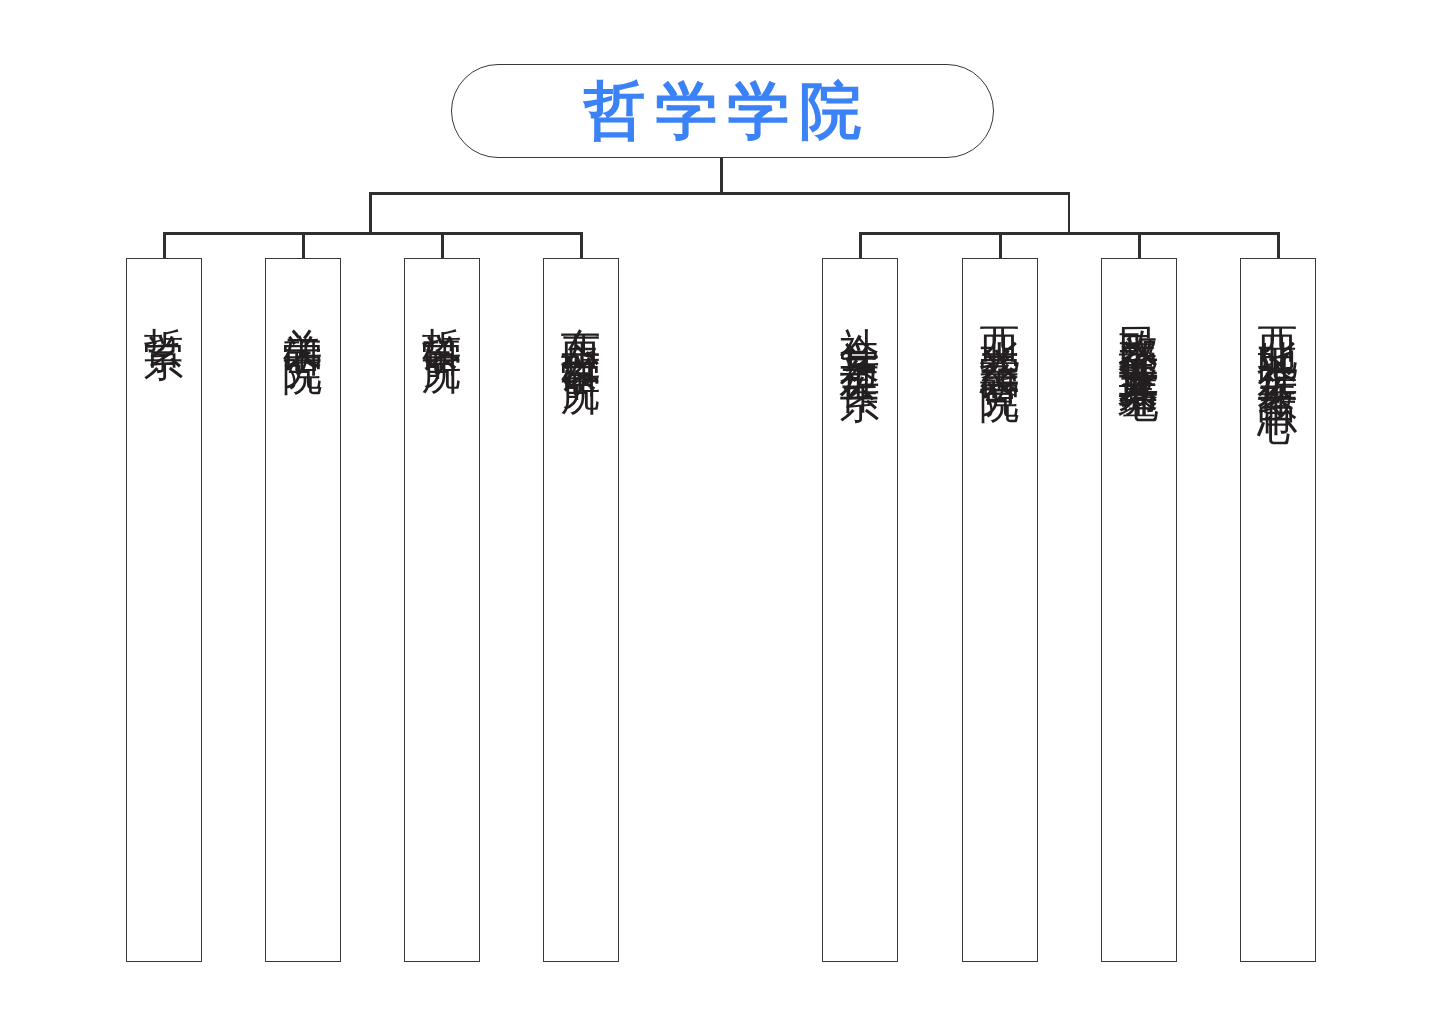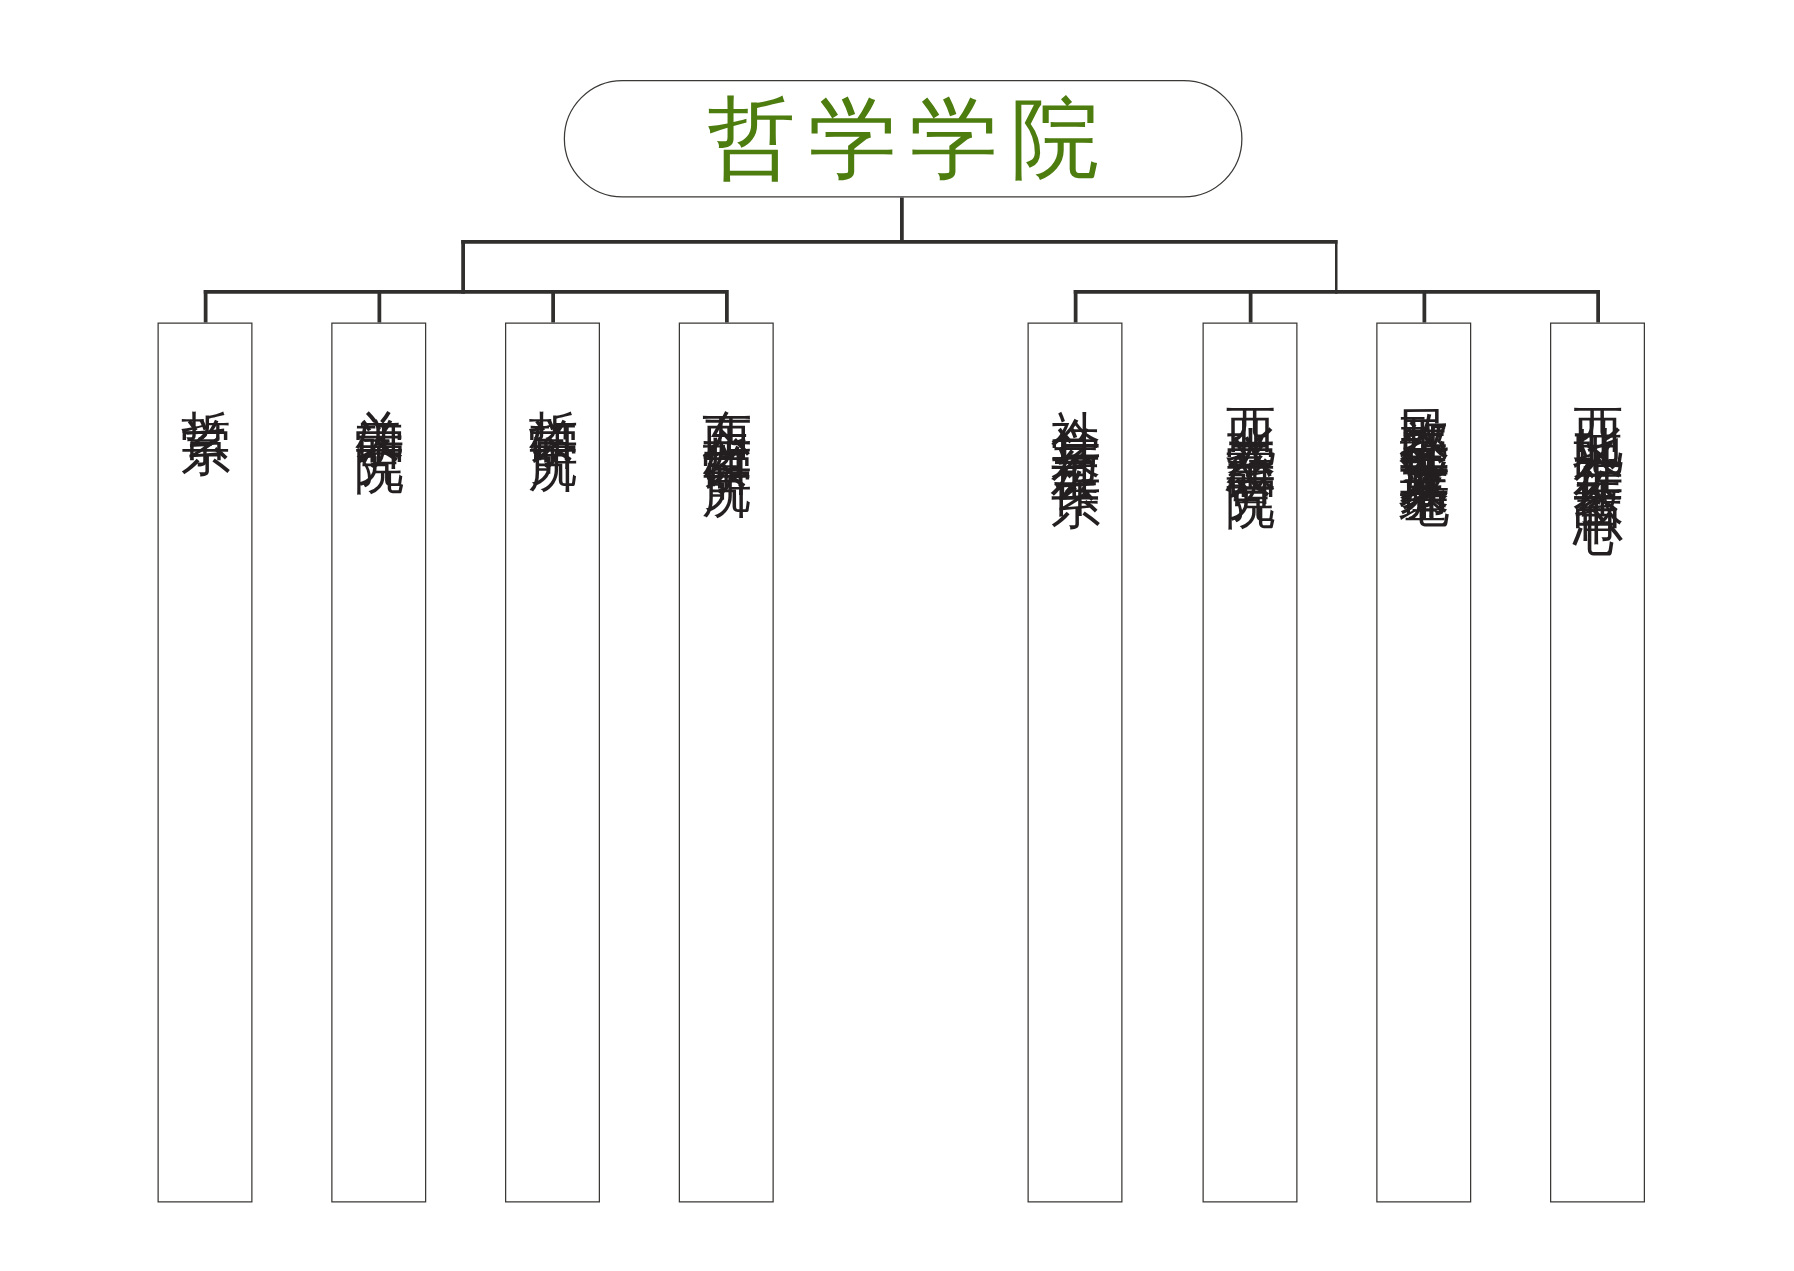--- a/index.html
+++ b/index.html
@@ -25,24 +25,24 @@
     height: 94px;
     border: 1.5px solid #3a3937;
     border-radius: 48px;
     background: #ffffff;
     display: flex;
     align-items: center;
     justify-content: center;
     box-sizing: border-box;
   }
   .root-label {
-    font-size: 71px;
-    font-weight: 400;
+    font-size: 62px;
+    font-weight: 700;
     letter-spacing: 10px;
-    color: #4d7c0f;
+    color: #3b82f6;
     white-space: nowrap;
     transform: translateX(5px); 
   }
 
   
   .line {
     position: absolute;
     background: #312f2e;
   }
   .stem          { left: 720px;  top: 158px;   width: 2.5px; height: 35px; }

